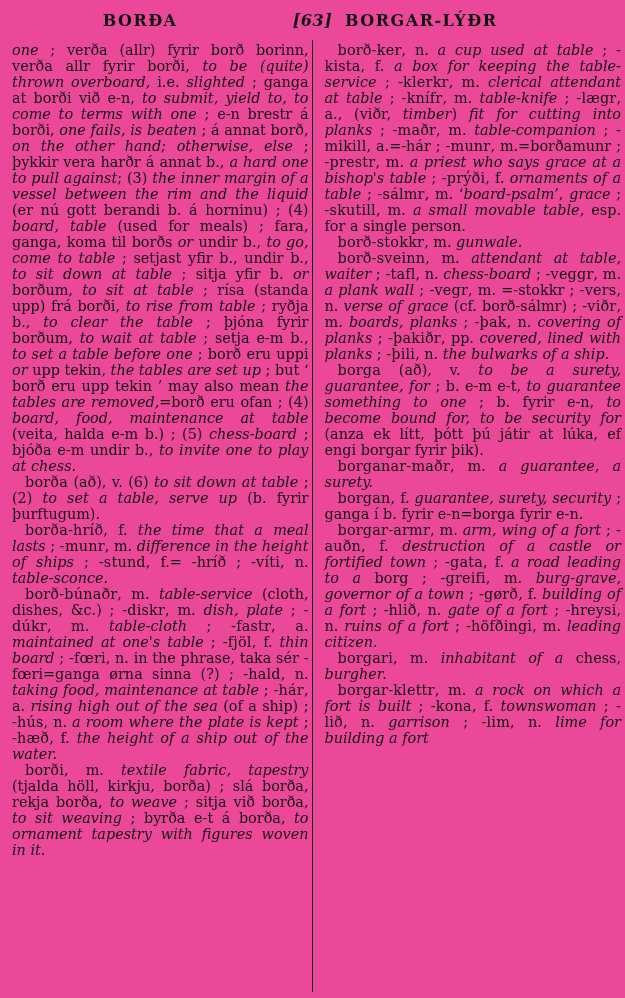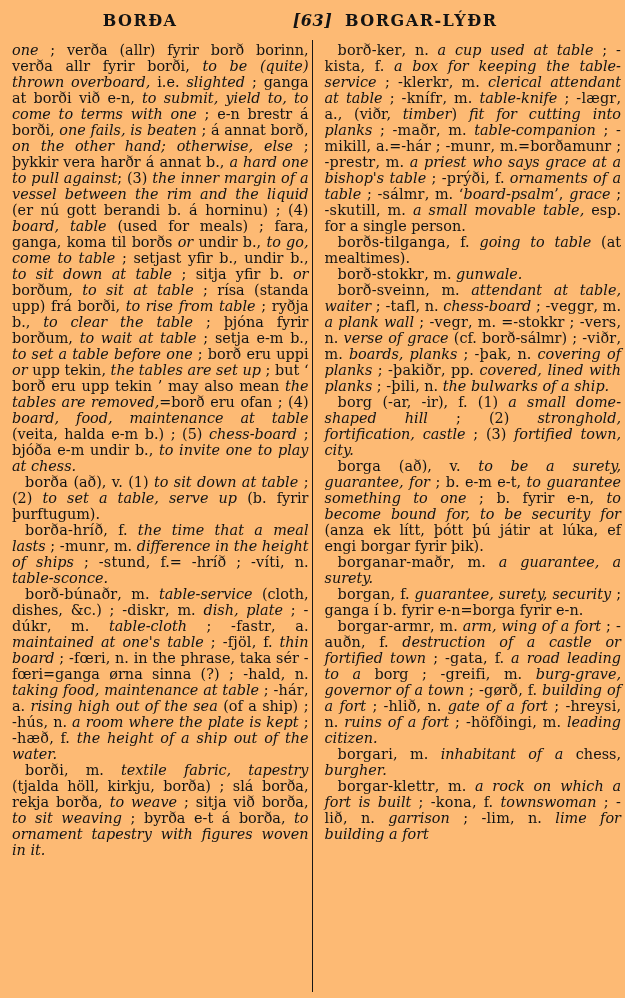--- a/index.html
+++ b/index.html
@@ -4,21 +4,21 @@
 <style>
   html, body {
     margin: 0;
     padding: 0;
     background: #ffffff;
   }
   .page {
     position: relative;
     width: 625px;
     height: 998px;
-    background: #fdba74;
+    background: #ec4899;
     color: #131313;
     font-family: "DejaVu Serif", "Liberation Serif", serif;
     overflow: hidden;
   }
   .header {
     display: grid;
     grid-template-columns: 280px 65px 280px;
     align-items: baseline;
     padding-top: 11px;
     font-weight: bold;
@@ -65,32 +65,30 @@
 
 <div class="page">
   <div class="header">
     <span class="hw-left">BORÐA</span>
     <span class="pageno">[63]</span>
     <span class="hw-right">BORGAR-LÝÐR</span>
   </div>
   <div class="columns">
     <div class="column left" id="col-0">
         <p class="entry cont"><span class="seg-i">one</span><span class="seg-r"> ; verða (allr) fyrir borð borinn, verða allr fyrir borði, </span><span class="seg-i">to be (quite) thrown overboard,</span><span class="seg-r"> i.e. </span><span class="seg-i">slighted</span><span class="seg-r"> ; ganga at borði við e-n, </span><span class="seg-i">to submit, yield to, to come to terms with one</span><span class="seg-r"> ; e-n brestr á borði, </span><span class="seg-i">one fails, is beaten</span><span class="seg-r"> ; á annat borð, </span><span class="seg-i">on the other hand; otherwise, else</span><span class="seg-r"> ; þykkir vera harðr á annat b., </span><span class="seg-i">a hard one to pull against</span><span class="seg-r">; (3) </span><span class="seg-i">the inner margin of a vessel between the rim and the liquid</span><span class="seg-r"> (er nú gott berandi b. á horninu) ; (4) </span><span class="seg-i">board, table</span><span class="seg-r"> (used for meals) ; fara, ganga, koma til borðs </span><span class="seg-i">or</span><span class="seg-r"> undir b., </span><span class="seg-i">to go, come to table</span><span class="seg-r"> ; setjast yfir b., undir b., </span><span class="seg-i">to sit down at table</span><span class="seg-r"> ; sitja yfir b. </span><span class="seg-i">or</span><span class="seg-r"> borðum, </span><span class="seg-i">to sit at table</span><span class="seg-r"> ; rísa (standa upp) frá borði, </span><span class="seg-i">to rise from table</span><span class="seg-r"> ; ryðja b., </span><span class="seg-i">to clear the table</span><span class="seg-r"> ; þjóna fyrir borðum, </span><span class="seg-i">to wait at table</span><span class="seg-r"> ; setja e-m b., </span><span class="seg-i">to set a table before one</span><span class="seg-r"> ; borð eru uppi </span><span class="seg-i">or</span><span class="seg-r"> upp tekin, </span><span class="seg-i">the tables are set up</span><span class="seg-r"> ; but ‘ borð eru upp tekin ’ may also mean </span><span class="seg-i">the tables are removed,</span><span class="seg-r">=borð eru ofan ; (4) </span><span class="seg-i">board, food, maintenance at table</span><span class="seg-r"> (veita, halda e-m b.) ; (5) </span><span class="seg-i">chess-board</span><span class="seg-r"> ; bjóða e-m undir b., </span><span class="seg-i">to invite one to play at chess.</span></p>
-        <p class="entry"><span class="seg-b">borða</span><span class="seg-r"> (að), v. (1) </span><span class="seg-i">to sit down at table</span><span class="seg-r"> ; (2) </span><span class="seg-i">to set a table, serve up</span><span class="seg-r"> (b. fyrir þurftugum).</span></p>
+        <p class="entry"><span class="seg-b">borða</span><span class="seg-r"> (að), v. (6) </span><span class="seg-i">to sit down at table</span><span class="seg-r"> ; (2) </span><span class="seg-i">to set a table, serve up</span><span class="seg-r"> (b. fyrir þurftugum).</span></p>
         <p class="entry"><span class="seg-b">borða-hríð</span><span class="seg-r">, f. </span><span class="seg-i">the time that a meal lasts</span><span class="seg-r"> ; </span><span class="seg-b">-munr</span><span class="seg-r">, m. </span><span class="seg-i">difference in the height of ships</span><span class="seg-r"> ; </span><span class="seg-b">-stund</span><span class="seg-r">, f.= -hríð ; </span><span class="seg-b">-víti</span><span class="seg-r">, n. </span><span class="seg-i">table-sconce.</span></p>
         <p class="entry"><span class="seg-b">borð-búnaðr</span><span class="seg-r">, m. </span><span class="seg-i">table-service</span><span class="seg-r"> (cloth, dishes, &amp;c.) ; </span><span class="seg-b">-diskr</span><span class="seg-r">, m. </span><span class="seg-i">dish, plate</span><span class="seg-r"> ; </span><span class="seg-b">-dúkr</span><span class="seg-r">, m. </span><span class="seg-i">table-cloth</span><span class="seg-r"> ; </span><span class="seg-b">-fastr</span><span class="seg-r">, a. </span><span class="seg-i">maintained at one's table</span><span class="seg-r"> ; </span><span class="seg-b">-fjöl</span><span class="seg-r">, f. </span><span class="seg-i">thin board</span><span class="seg-r"> ; </span><span class="seg-b">-fœri</span><span class="seg-r">, n. in the phrase, taka sér -fœri=ganga ørna sinna (?) ; </span><span class="seg-b">-hald</span><span class="seg-r">, n. </span><span class="seg-i">taking food, maintenance at table</span><span class="seg-r"> ; </span><span class="seg-b">-hár</span><span class="seg-r">, a. </span><span class="seg-i">rising high out of the sea</span><span class="seg-r"> (of a ship) ; </span><span class="seg-b">-hús</span><span class="seg-r">, n. </span><span class="seg-i">a room where the plate is kept</span><span class="seg-r"> ; </span><span class="seg-b">-hæð</span><span class="seg-r">, f. </span><span class="seg-i">the height of a ship out of the water.</span></p>
         <p class="entry"><span class="seg-b">borði</span><span class="seg-r">, m. </span><span class="seg-i">textile fabric, tapestry</span><span class="seg-r"> (tjalda höll, kirkju, borða) ; slá borða, rekja borða, </span><span class="seg-i">to weave</span><span class="seg-r"> ; sitja við borða, </span><span class="seg-i">to sit weaving</span><span class="seg-r"> ; byrða e-t á borða, </span><span class="seg-i">to ornament tapestry with figures woven in it.</span></p>
       </div>
     <div class="divider"></div>
     <div class="column right" id="col-1">
         <p class="entry"><span class="seg-b">borð-ker</span><span class="seg-r">, n. </span><span class="seg-i">a cup used at table</span><span class="seg-r"> ; </span><span class="seg-b">-kista</span><span class="seg-r">, f. </span><span class="seg-i">a box for keeping the table-service</span><span class="seg-r"> ; </span><span class="seg-b">-klerkr</span><span class="seg-r">, m. </span><span class="seg-i">clerical attendant at table</span><span class="seg-r"> ; </span><span class="seg-b">-knífr</span><span class="seg-r">, m. </span><span class="seg-i">table-knife</span><span class="seg-r"> ; </span><span class="seg-b">-lægr</span><span class="seg-r">, a., (viðr, </span><span class="seg-i">timber</span><span class="seg-r">) </span><span class="seg-i">fit for cutting into planks</span><span class="seg-r"> ; </span><span class="seg-b">-maðr</span><span class="seg-r">, m. </span><span class="seg-i">table-companion</span><span class="seg-r"> ; </span><span class="seg-b">-mikill</span><span class="seg-r">, a.=-hár ; </span><span class="seg-b">-munr</span><span class="seg-r">, m.=borðamunr ; </span><span class="seg-b">-prestr</span><span class="seg-r">, m. </span><span class="seg-i">a priest who says grace at a bishop's table</span><span class="seg-r"> ; </span><span class="seg-b">-prýði</span><span class="seg-r">, f. </span><span class="seg-i">ornaments of a table</span><span class="seg-r"> ; </span><span class="seg-b">-sálmr</span><span class="seg-r">, m. ‘</span><span class="seg-i">board-psalm</span><span class="seg-r">’, </span><span class="seg-i">grace</span><span class="seg-r"> ; </span><span class="seg-b">-skutill</span><span class="seg-r">, m. </span><span class="seg-i">a small movable table,</span><span class="seg-r"> esp. for a single person.</span></p>
-        <p class="entry"><span class="seg-b">borðs-tilganga</span><span class="seg-r">, f. </span><span class="seg-i">going to table</span><span class="seg-r"> (at mealtimes).</span></p>
         <p class="entry"><span class="seg-b">borð-stokkr</span><span class="seg-r">, m. </span><span class="seg-i">gunwale.</span></p>
         <p class="entry"><span class="seg-b">borð-sveinn</span><span class="seg-r">, m. </span><span class="seg-i">attendant at table, waiter</span><span class="seg-r"> ; </span><span class="seg-b">-tafl</span><span class="seg-r">, n. </span><span class="seg-i">chess-board</span><span class="seg-r"> ; </span><span class="seg-b">-veggr</span><span class="seg-r">, m. </span><span class="seg-i">a plank wall</span><span class="seg-r"> ; </span><span class="seg-b">-vegr</span><span class="seg-r">, m. =-stokkr ; </span><span class="seg-b">-vers</span><span class="seg-r">, n. </span><span class="seg-i">verse of grace</span><span class="seg-r"> (cf. borð-sálmr) ; </span><span class="seg-b">-viðr</span><span class="seg-r">, m. </span><span class="seg-i">boards, planks</span><span class="seg-r"> ; </span><span class="seg-b">-þak</span><span class="seg-r">, n. </span><span class="seg-i">covering of planks</span><span class="seg-r"> ; </span><span class="seg-b">-þakiðr</span><span class="seg-r">, pp. </span><span class="seg-i">covered, lined with planks</span><span class="seg-r"> ; </span><span class="seg-b">-þili</span><span class="seg-r">, n. </span><span class="seg-i">the bulwarks of a ship.</span></p>
-        <p class="entry"><span class="seg-b">borg</span><span class="seg-r"> (-ar, -ir), f. (1) </span><span class="seg-i">a small dome-shaped hill</span><span class="seg-r"> ; (2) </span><span class="seg-i">stronghold, fortification, castle</span><span class="seg-r"> ; (3) </span><span class="seg-i">fortified town, city.</span></p>
         <p class="entry"><span class="seg-b">borga</span><span class="seg-r"> (að), v. </span><span class="seg-i">to be a surety, guarantee, for</span><span class="seg-r"> ; b. e-m e-t, </span><span class="seg-i">to guarantee something to one</span><span class="seg-r"> ; b. fyrir e-n, </span><span class="seg-i">to become bound for, to be security for</span><span class="seg-r"> (anza ek lítt, þótt þú játir at lúka, ef engi borgar fyrir þik).</span></p>
         <p class="entry"><span class="seg-b">borganar-maðr</span><span class="seg-r">, m. </span><span class="seg-i">a guarantee, a surety.</span></p>
         <p class="entry"><span class="seg-b">borgan</span><span class="seg-r">, f. </span><span class="seg-i">guarantee, surety, security</span><span class="seg-r"> ; ganga í b. fyrir e-n=borga fyrir e-n.</span></p>
         <p class="entry"><span class="seg-b">borgar-armr</span><span class="seg-r">, m. </span><span class="seg-i">arm, wing of a fort</span><span class="seg-r"> ; </span><span class="seg-b">-auðn</span><span class="seg-r">, f. </span><span class="seg-i">destruction of a castle or fortified town</span><span class="seg-r"> ; </span><span class="seg-b">-gata</span><span class="seg-r">, f. </span><span class="seg-i">a road leading to a</span><span class="seg-r"> borg ; </span><span class="seg-b">-greifi</span><span class="seg-r">, m. </span><span class="seg-i">burg-grave, governor of a town</span><span class="seg-r"> ; </span><span class="seg-b">-gørð</span><span class="seg-r">, f. </span><span class="seg-i">building of a fort</span><span class="seg-r"> ; </span><span class="seg-b">-hlið</span><span class="seg-r">, n. </span><span class="seg-i">gate of a fort</span><span class="seg-r"> ; </span><span class="seg-b">-hreysi</span><span class="seg-r">, n. </span><span class="seg-i">ruins of a fort</span><span class="seg-r"> ; </span><span class="seg-b">-höfðingi</span><span class="seg-r">, m. </span><span class="seg-i">leading citizen.</span></p>
         <p class="entry"><span class="seg-b">borgari</span><span class="seg-r">, m. </span><span class="seg-i">inhabitant of a</span><span class="seg-r"> chess, </span><span class="seg-i">burgher.</span></p>
         <p class="entry"><span class="seg-b">borgar-klettr</span><span class="seg-r">, m. </span><span class="seg-i">a rock on which a fort is built</span><span class="seg-r"> ; </span><span class="seg-b">-kona</span><span class="seg-r">, f. </span><span class="seg-i">townswoman</span><span class="seg-r"> ; </span><span class="seg-b">-lið</span><span class="seg-r">, n. </span><span class="seg-i">garrison</span><span class="seg-r"> ; </span><span class="seg-b">-lim</span><span class="seg-r">, n. </span><span class="seg-i">lime for building a fort</span></p>
       </div>
   </div>
 </div>
 

